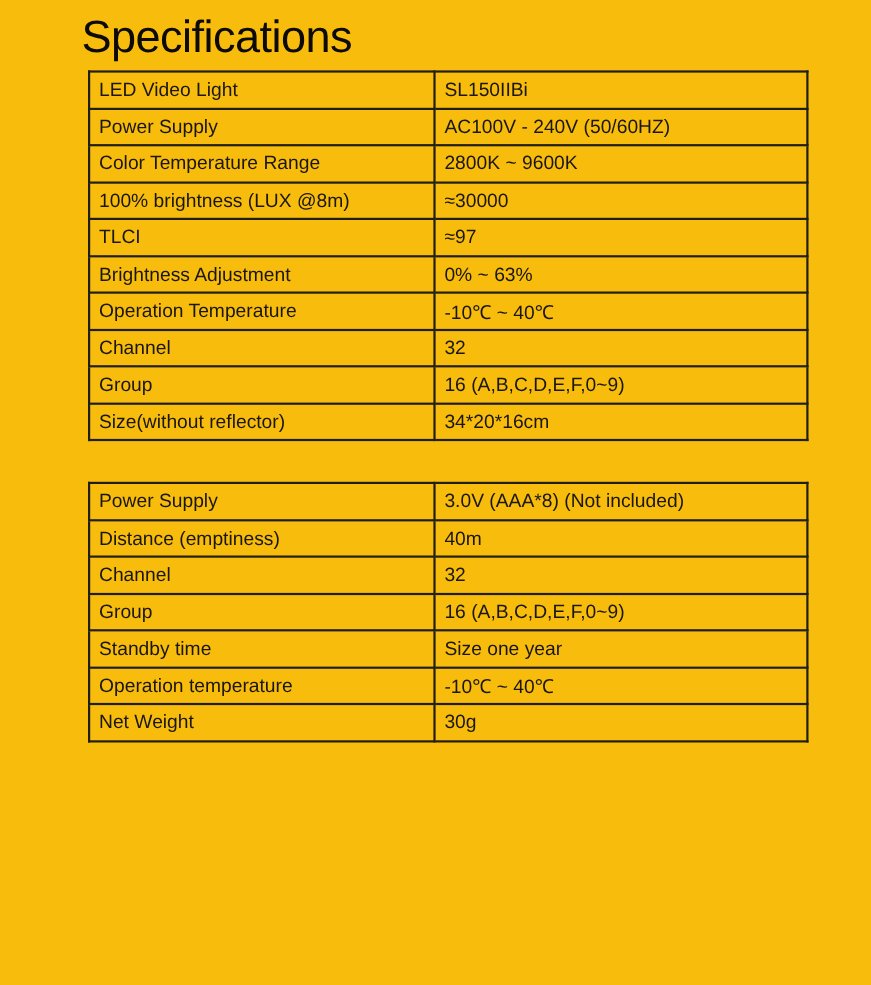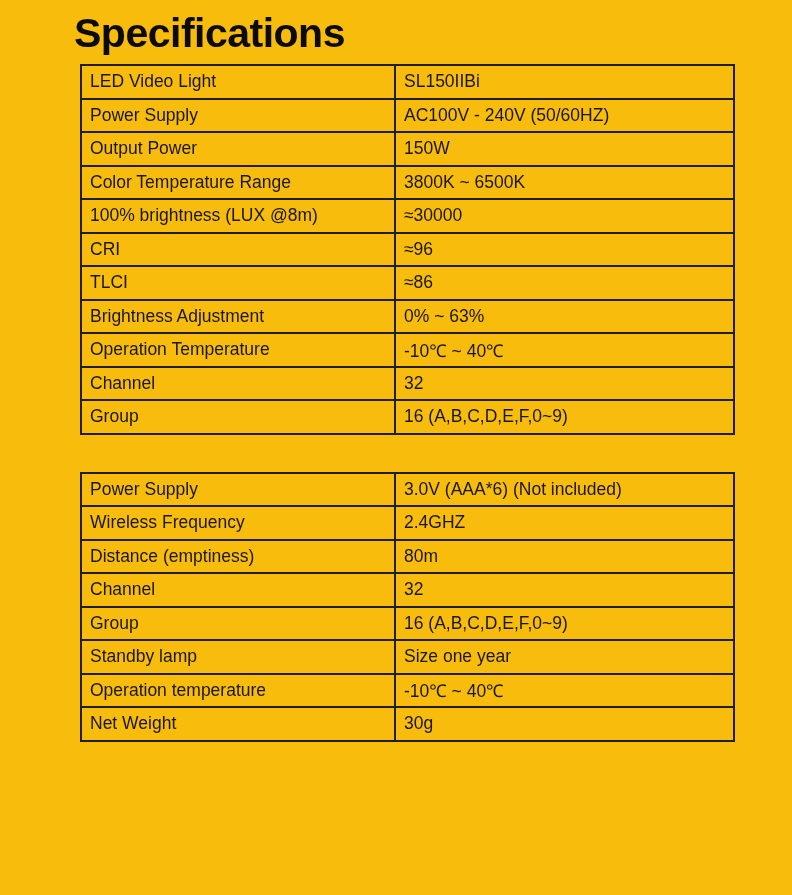--- a/index.html
+++ b/index.html
@@ -11,21 +11,21 @@
     height: 895px;
     background: #F8BC0C;
     overflow: hidden;
     font-family: "Liberation Sans", sans-serif;
     color: #181511;
   }
   .page-title {
     margin: 10px 0 7px 74px;
     font-size: 41px;
     line-height: 1.15;
-    font-weight: 700;
+    font-weight: 400;
     letter-spacing: -0.5px;
     color: #0d0b08;
   }
   table.spec-table {
     border-collapse: collapse;
     table-layout: fixed;
     width: 649px;
     margin-left: 80px;
     font-size: 17.5px;
     color: #1a1712;
@@ -52,82 +52,74 @@
   <tbody>
     <tr>
       <td class="col-label">LED Video Light</td>
       <td class="col-value">SL150IIBi</td>
     </tr>
     <tr>
       <td class="col-label">Power Supply</td>
       <td class="col-value">AC100V - 240V (50/60HZ)</td>
     </tr>
     <tr>
-      <td class="col-label">Output Power</td>
-      <td class="col-value">150W</td>
-    </tr>
-    <tr>
       <td class="col-label">Color Temperature Range</td>
-      <td class="col-value">3800K ~ 6500K</td>
+      <td class="col-value">2800K ~ 9600K</td>
     </tr>
     <tr>
       <td class="col-label">100% brightness (LUX @8m)</td>
       <td class="col-value">≈30000</td>
     </tr>
     <tr>
-      <td class="col-label">CRI</td>
-      <td class="col-value">≈96</td>
-    </tr>
-    <tr>
       <td class="col-label">TLCI</td>
-      <td class="col-value">≈86</td>
+      <td class="col-value">≈97</td>
     </tr>
     <tr>
       <td class="col-label">Brightness Adjustment</td>
       <td class="col-value">0% ~ 63%</td>
     </tr>
     <tr>
       <td class="col-label">Operation Temperature</td>
       <td class="col-value">-10℃ ~ 40℃</td>
     </tr>
     <tr>
       <td class="col-label">Channel</td>
       <td class="col-value">32</td>
     </tr>
     <tr>
       <td class="col-label">Group</td>
       <td class="col-value">16 (A,B,C,D,E,F,0~9)</td>
     </tr>
+    <tr>
+      <td class="col-label">Size(without reflector)</td>
+      <td class="col-value">34*20*16cm</td>
+    </tr>
   </tbody>
 </table>
 
 <table class="spec-table" id="remote-table">
   <tbody>
     <tr>
       <td class="col-label">Power Supply</td>
-      <td class="col-value">3.0V (AAA*6) (Not included)</td>
-    </tr>
-    <tr>
-      <td class="col-label">Wireless Frequency</td>
-      <td class="col-value">2.4GHZ</td>
+      <td class="col-value">3.0V (AAA*8) (Not included)</td>
     </tr>
     <tr>
       <td class="col-label">Distance (emptiness)</td>
-      <td class="col-value">80m</td>
+      <td class="col-value">40m</td>
     </tr>
     <tr>
       <td class="col-label">Channel</td>
       <td class="col-value">32</td>
     </tr>
     <tr>
       <td class="col-label">Group</td>
       <td class="col-value">16 (A,B,C,D,E,F,0~9)</td>
     </tr>
     <tr>
-      <td class="col-label">Standby lamp</td>
+      <td class="col-label">Standby time</td>
       <td class="col-value">Size one year</td>
     </tr>
     <tr>
       <td class="col-label">Operation temperature</td>
       <td class="col-value">-10℃ ~ 40℃</td>
     </tr>
     <tr>
       <td class="col-label">Net Weight</td>
       <td class="col-value">30g</td>
     </tr>

